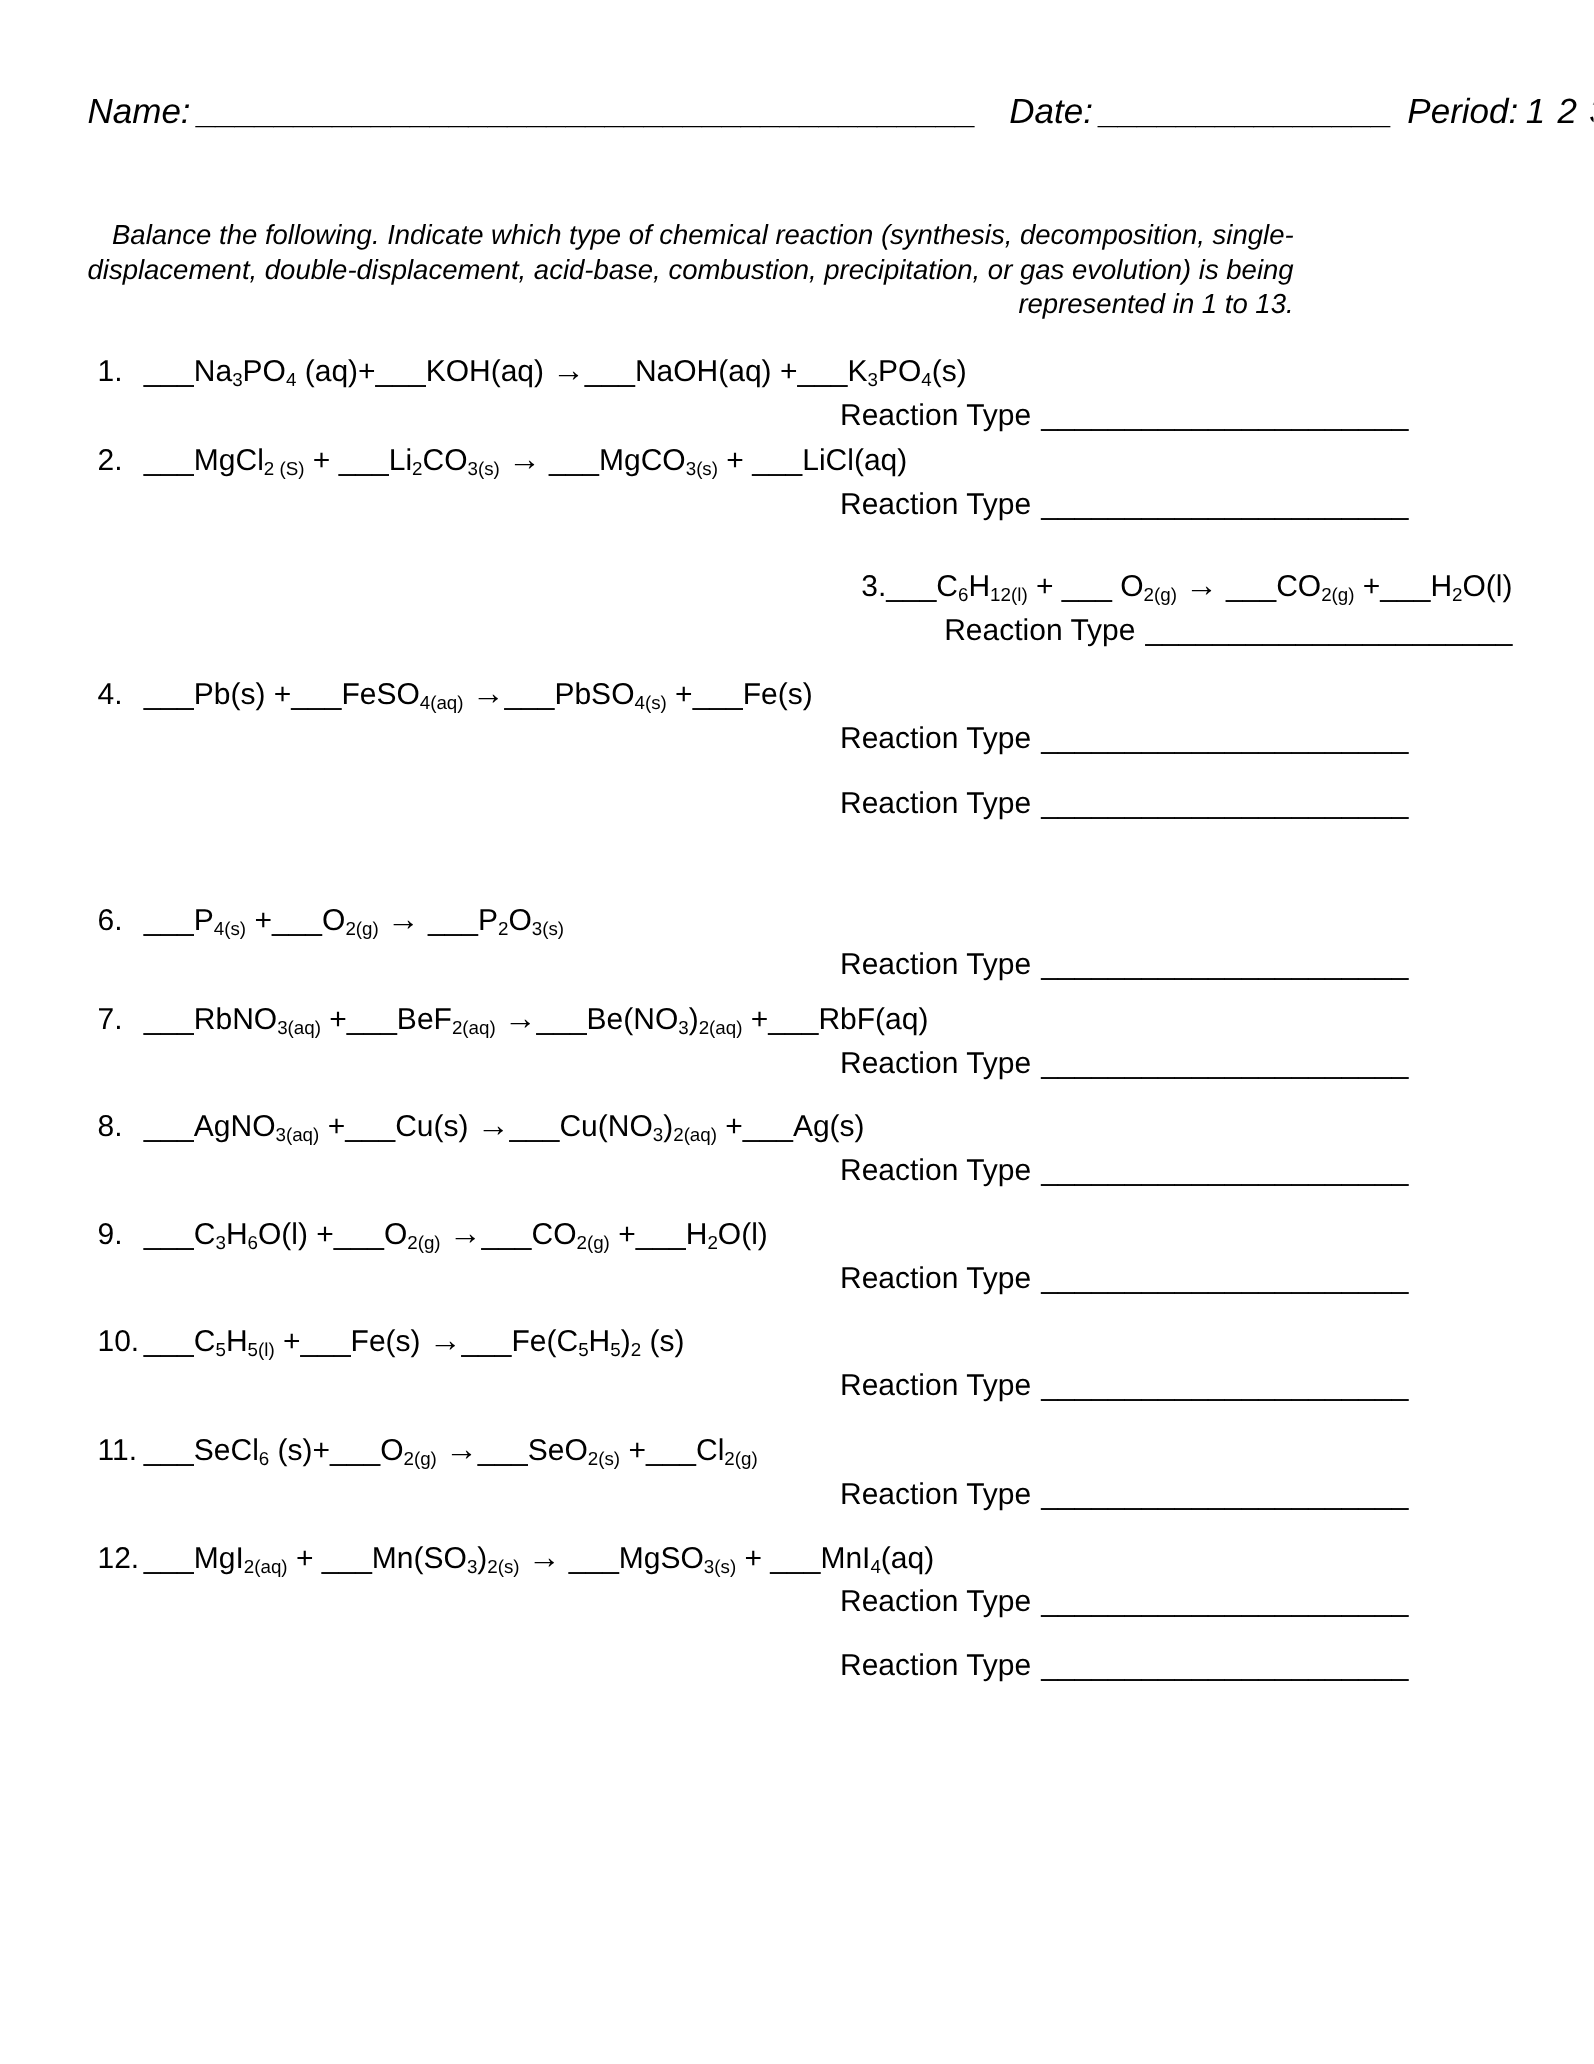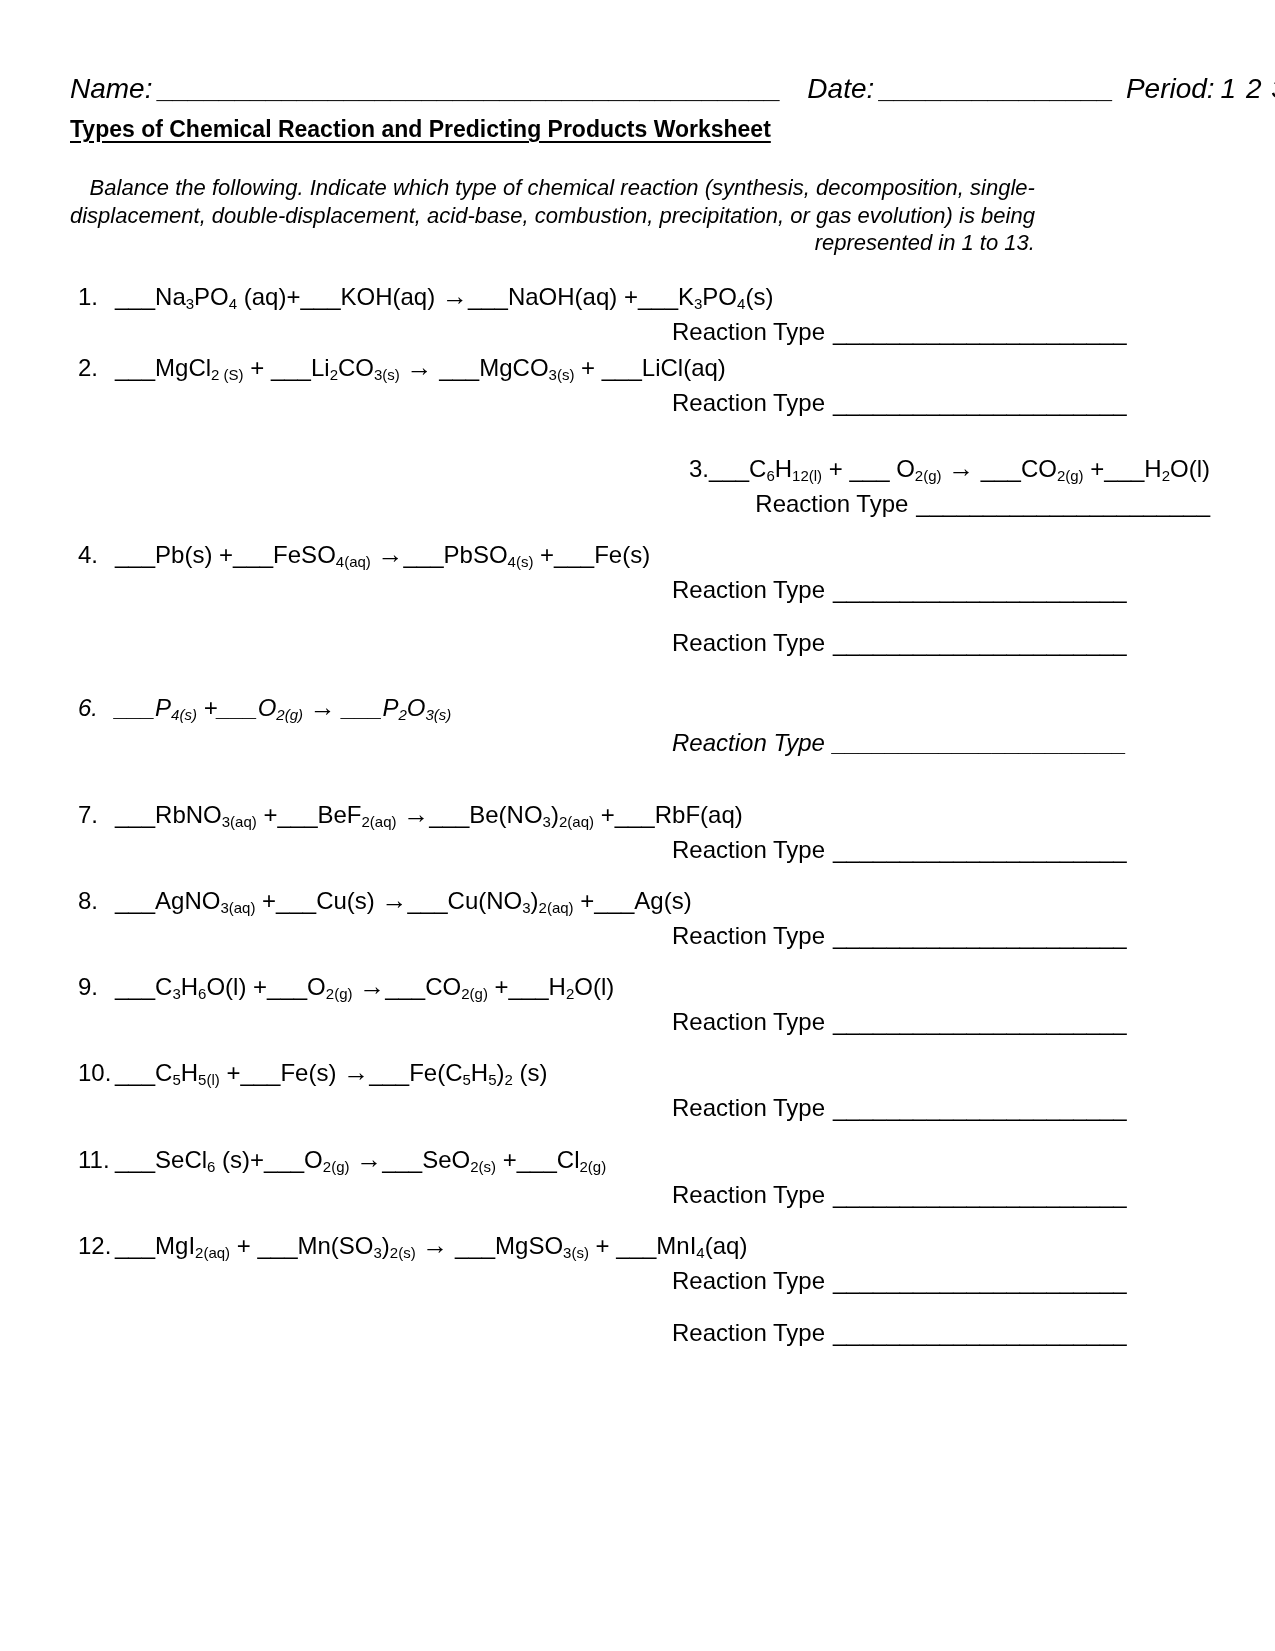--- a/index.html
+++ b/index.html
@@ -45,21 +45,20 @@
 </style>
 </head>
 <body>
 
 <div class="page">
 
   <div class="header-row">
     <span class="hdr-label">Name:</span><span>________________________________________</span><span class="hdr-label date-label">Date:</span><span>_______________</span><span class="period-label">Period:</span><span class="period-values">1 2 3 4 5 6 7</span>
   </div>
 
-  <div class="title">Types of Chemical Reaction and Predicting Products Worksheet</div>
 
   <div class="instructions">
     <div>Balance the following. Indicate which type of chemical reaction (synthesis, decomposition, single-</div>
     <div>displacement, double-displacement, acid-base, combustion, precipitation, or gas evolution) is being</div>
     <div>represented in 1 to 13.</div>
   </div>
 
   <div>
       <div class="question" style="top: 281px;">
         <div class="equation"><span class="qnum">1.</span><span>___Na</span><span class="sub">3</span><span>PO</span><span class="sub">4</span><span> (aq)+___KOH(aq) </span><span class="arrow">→</span><span>___NaOH(aq) +___K</span><span class="sub">3</span><span>PO</span><span class="sub">4</span><span>(s)</span></div>
@@ -73,21 +72,21 @@
         <div class="equation"><span class="qnum">3.</span><span>___C</span><span class="sub">6</span><span>H</span><span class="sub">12(l)</span><span> + ___ O</span><span class="sub">2(g)</span><span> </span><span class="arrow">→</span><span> ___CO</span><span class="sub">2(g)</span><span> +___H</span><span class="sub">2</span><span>O(l)</span></div>
         <div class="rt-row"><span class="rt-label">Reaction Type</span><span>______________________</span></div>
       </div>
       <div class="question" style="top: 539px;">
         <div class="equation"><span class="qnum">4.</span><span>___Pb(s) +___FeSO</span><span class="sub">4(aq)</span><span> </span><span class="arrow">→</span><span>___PbSO</span><span class="sub">4(s)</span><span> +___Fe(s)</span></div>
         <div class="rt-row"><span class="rt-label">Reaction Type</span><span>______________________</span></div>
       </div>
       <div class="question" style="top: 626px;">
         <div class="rt-row"><span class="rt-label">Reaction Type</span><span>______________________</span></div>
       </div>
-      <div class="question" style="top: 692px; font-style: italic;">
+      <div class="question" style="top: 720px;">
         <div class="equation"><span class="qnum">6.</span><span>___P</span><span class="sub">4(s)</span><span> +___O</span><span class="sub">2(g)</span><span> </span><span class="arrow">→</span><span> ___P</span><span class="sub">2</span><span>O</span><span class="sub">3(s)</span></div>
         <div class="rt-row"><span class="rt-label">Reaction Type</span><span>______________________</span></div>
       </div>
       <div class="question" style="top: 799px;">
         <div class="equation"><span class="qnum">7.</span><span>___RbNO</span><span class="sub">3(aq)</span><span> +___BeF</span><span class="sub">2(aq)</span><span> </span><span class="arrow">→</span><span>___Be(NO</span><span class="sub">3</span><span>)</span><span class="sub">2(aq)</span><span> +___RbF(aq)</span></div>
         <div class="rt-row"><span class="rt-label">Reaction Type</span><span>______________________</span></div>
       </div>
       <div class="question" style="top: 885px;">
         <div class="equation"><span class="qnum">8.</span><span>___AgNO</span><span class="sub">3(aq)</span><span> +___Cu(s) </span><span class="arrow">→</span><span>___Cu(NO</span><span class="sub">3</span><span>)</span><span class="sub">2(aq)</span><span> +___Ag(s)</span></div>
         <div class="rt-row"><span class="rt-label">Reaction Type</span><span>______________________</span></div>

